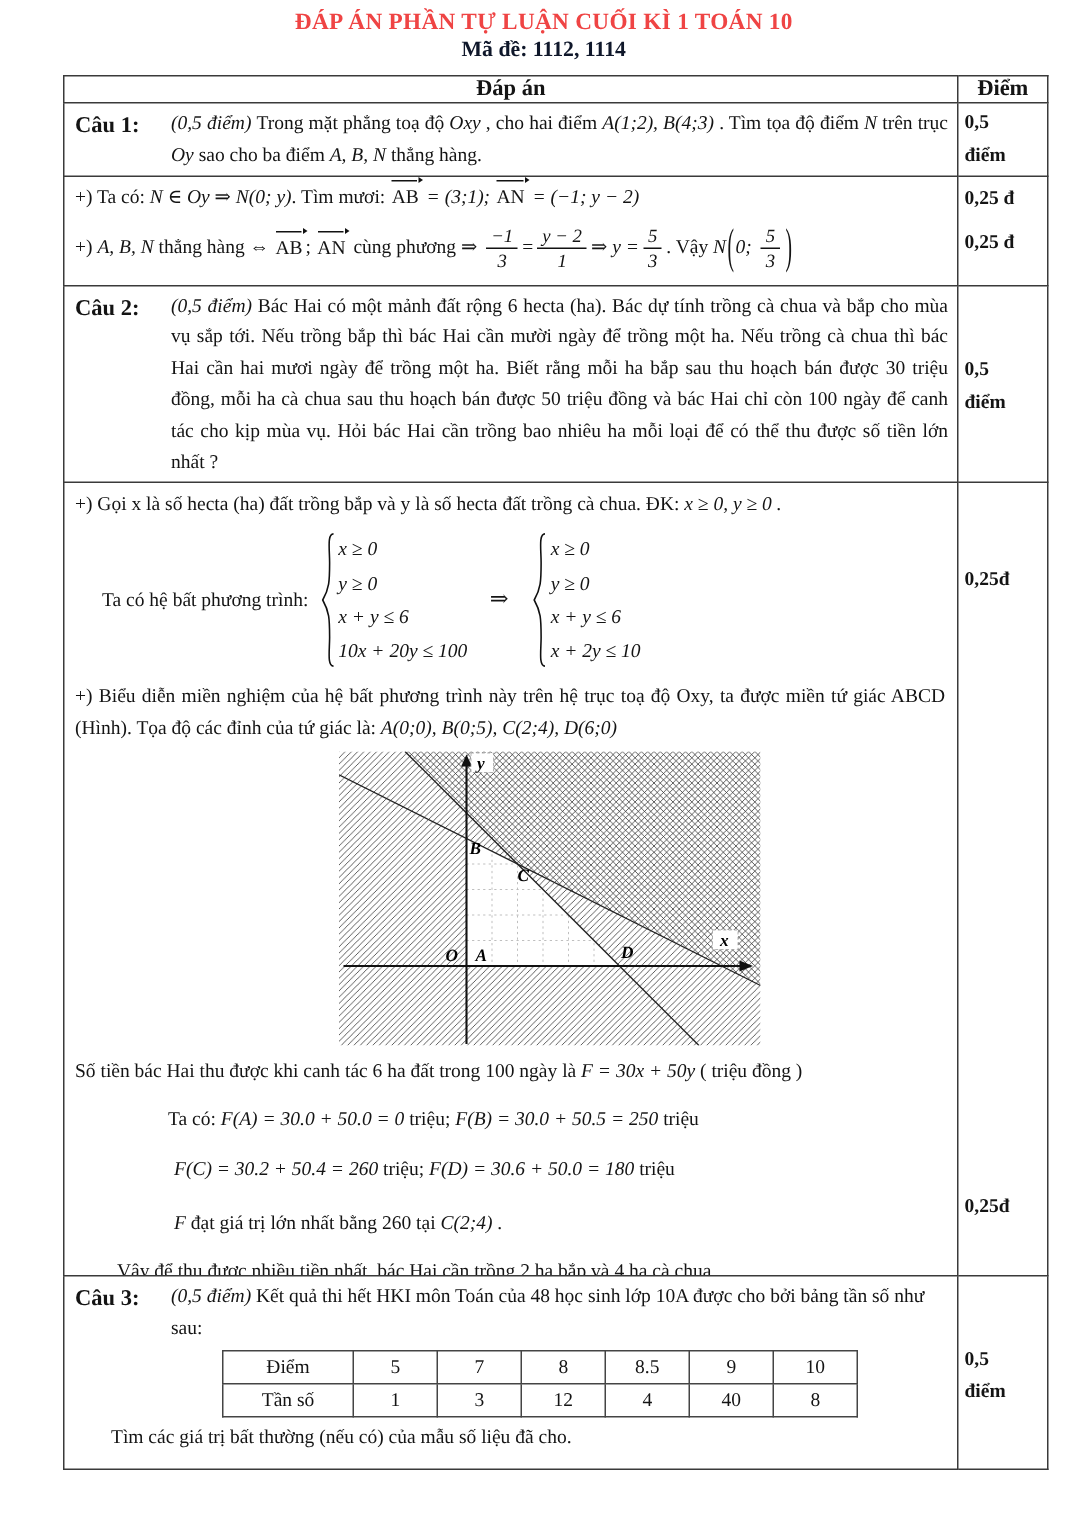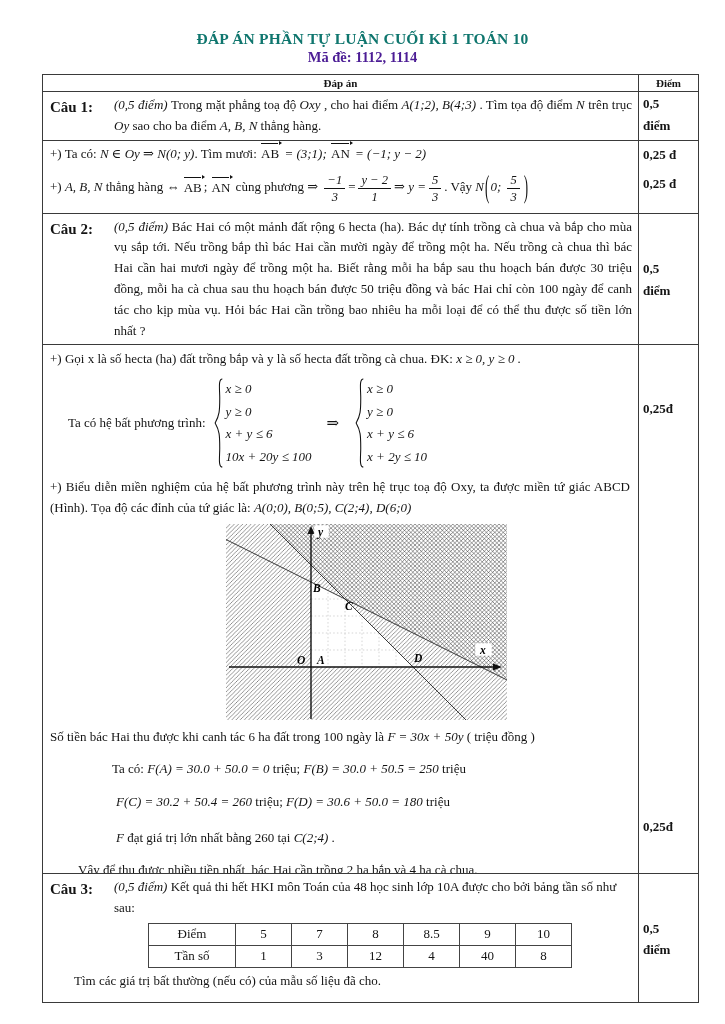--- a/index.html
+++ b/index.html
@@ -3,36 +3,36 @@
 <meta charset="utf-8">
 <style>
   html,body { margin:0; padding:0; background:#ffffff; }
   body {
     width:725px; height:1024px; overflow:hidden;
     font-family:"Liberation Serif","DejaVu Serif",serif;
     color:#141414; font-size:13px;
   }
   .page { position:relative; width:725px; height:1024px; }
   .doc-title {
-    text-align:center; padding-top:30px;
-    font-size:15.5px; font-weight:bold; color:#0f766e; letter-spacing:0.2px;
+    text-align:center; padding-top:6px;
+    font-size:15.5px; font-weight:bold; color:#ef4444; letter-spacing:0.2px;
   }
   .doc-subtitle {
     text-align:center; margin-top:1px;
-    font-size:14.5px; font-weight:bold; color:#4c1d95;
+    font-size:14.5px; font-weight:bold; color:#0f172a;
   }
   table.main {
     border-collapse:collapse; table-layout:fixed;
     margin:8px 0 0 42px; width:656px;
   }
   table.main td {
     border:1px solid #3a3a3a; vertical-align:top; padding:0;
   }
   tr.hdr td { vertical-align:middle; height:16px; text-align:center;
-    font-weight:bold; font-size:11px; }
+    font-weight:bold; font-size:15px; }
   .qwrap { display:flex; padding:3px 6px 3px 7px; }
   .qlabel { flex:none; width:64px; font-weight:bold; font-size:15px; line-height:1.6; }
   .qtext  { flex:1; text-align:justify; line-height:1.6;font-family:Liberation Serif, serif; }
   .inote  { font-style:italic; }
   .mi     { font-style:italic; }
   .pcell  { font-weight:bold; line-height:1.5; }
   .pcell .pline { padding:2px 0 0 4px; }
   .ptop   { padding-top:3px; }
   
   .vec { position:relative; display:inline-block; padding:1px 2px 0 1px; }

